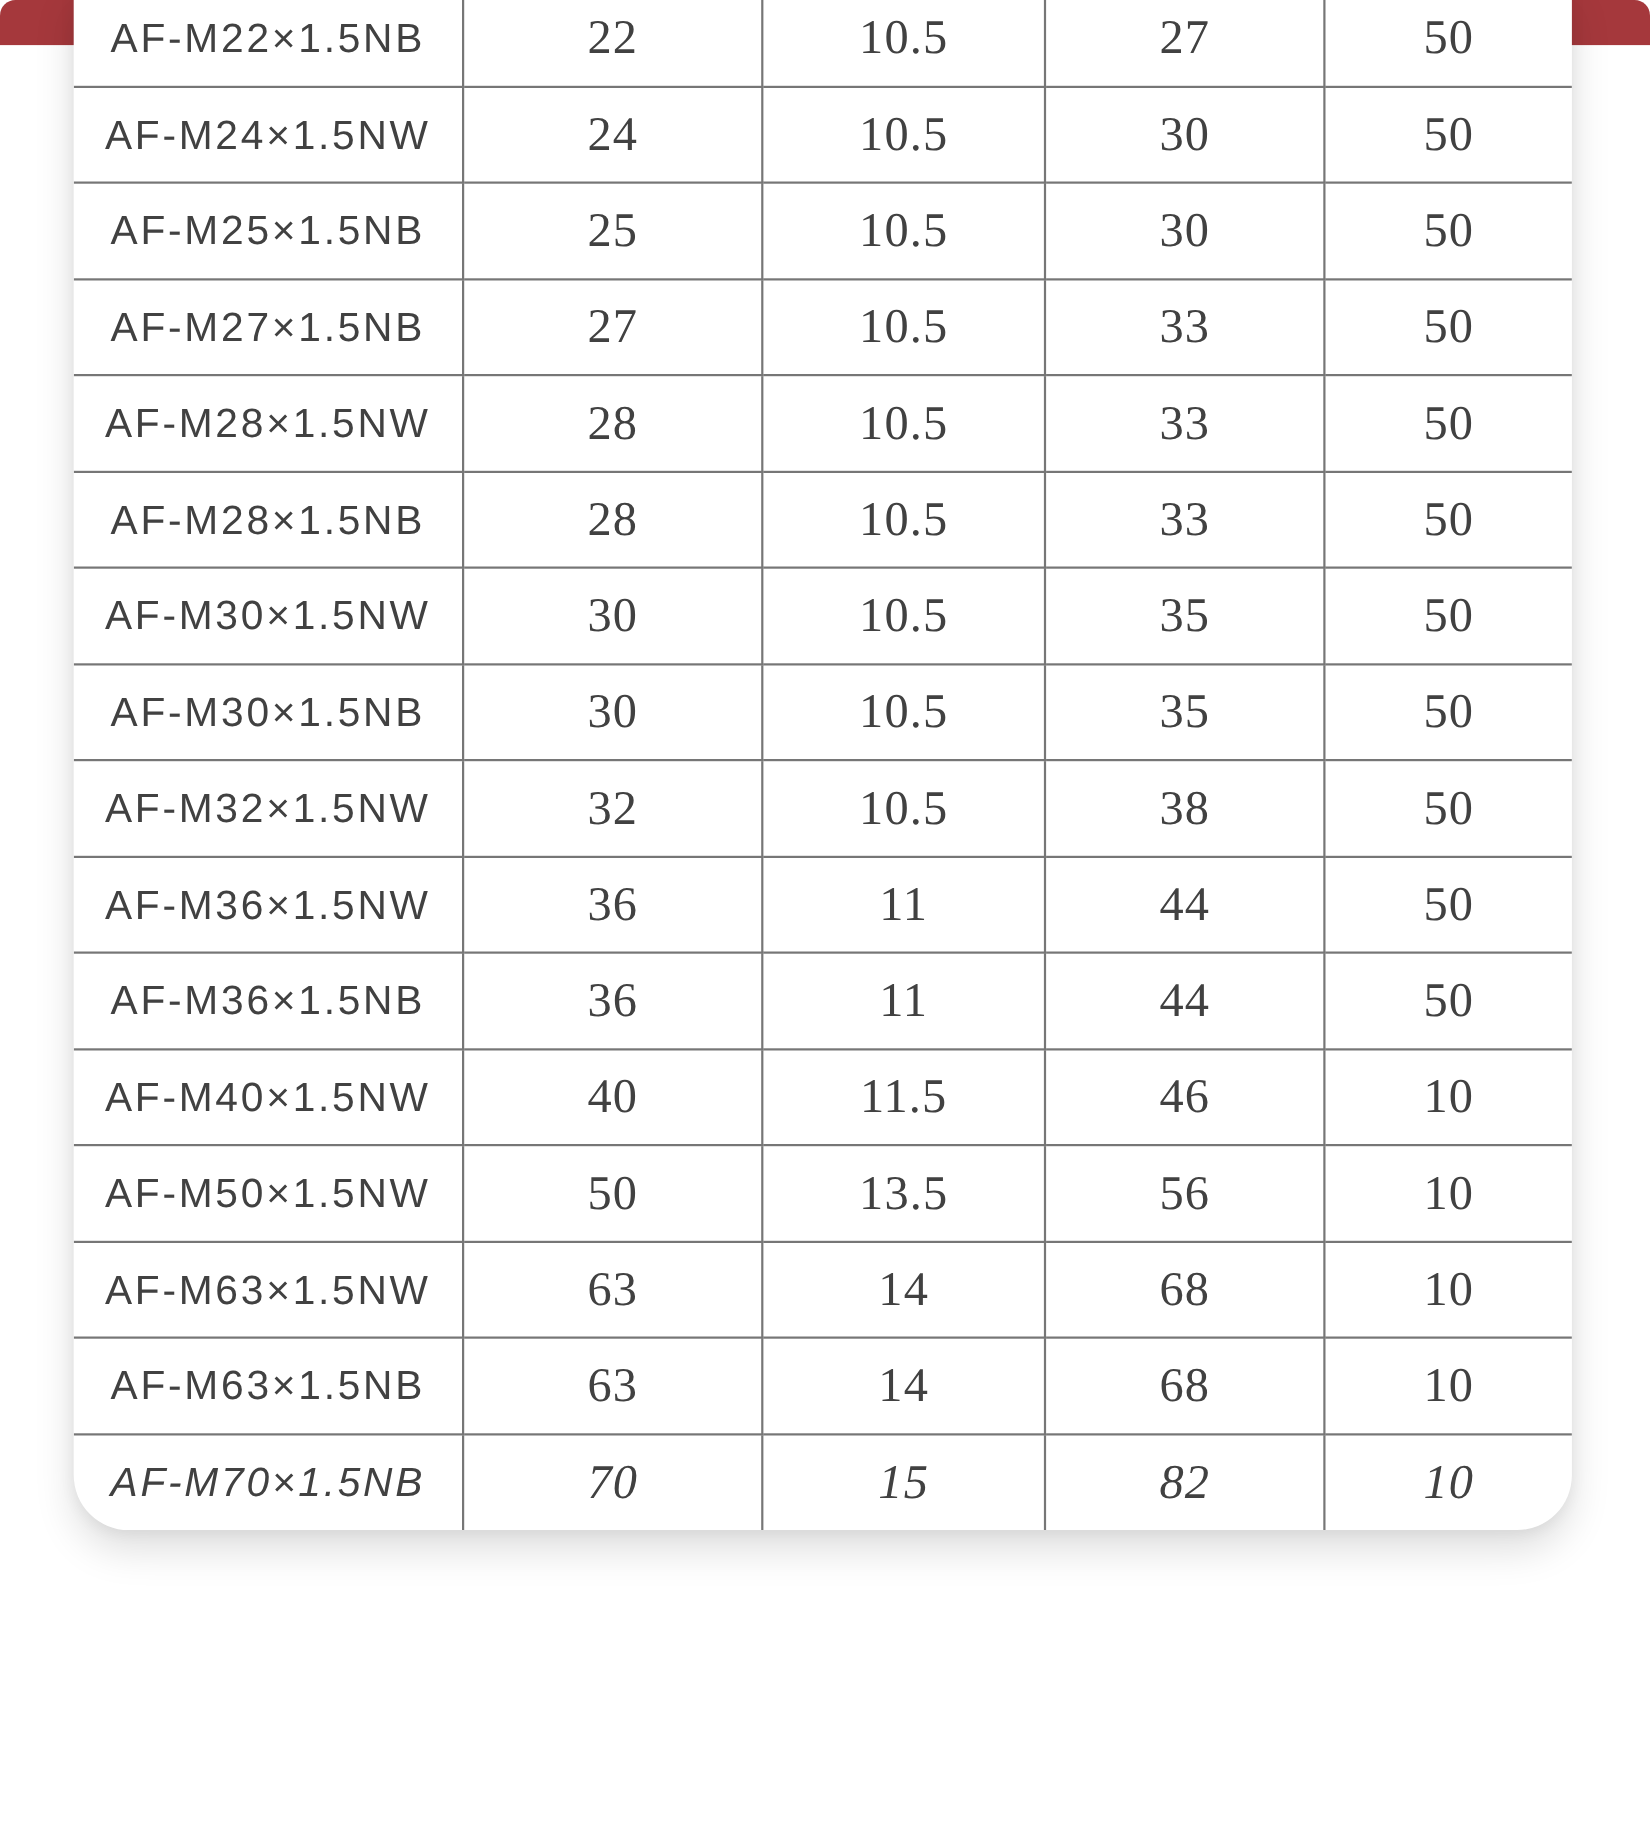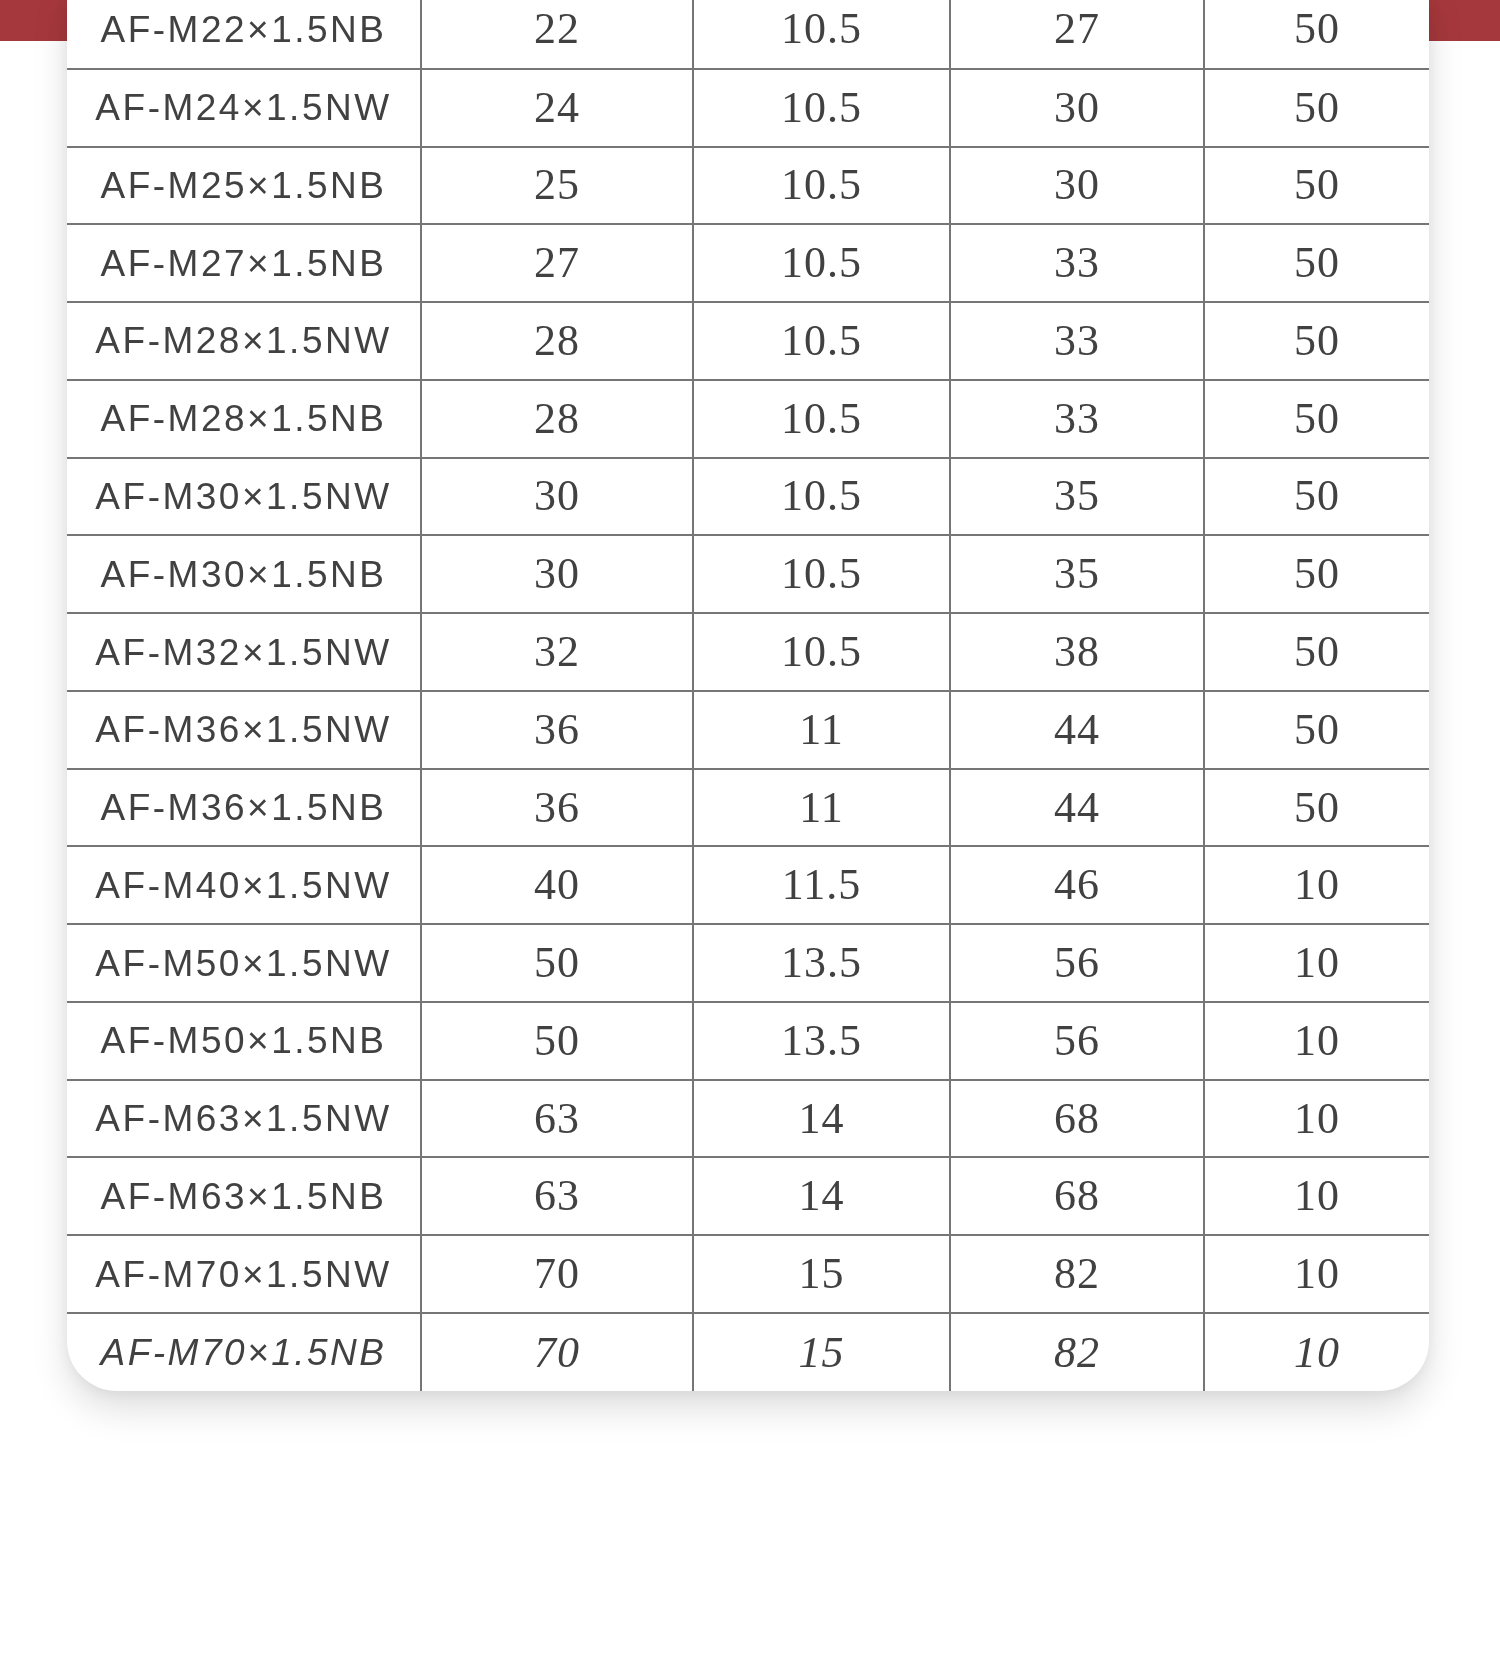--- a/index.html
+++ b/index.html
@@ -5,20 +5,21 @@
   * { margin: 0; padding: 0; box-sizing: border-box; }
   html, body { background: #ffffff; }
 
   .viewport {
     position: relative;
     width: 1500px;
     height: 1667px;
     background: var(--page-bg, #ffffff);
     overflow: hidden;
     font-family: "Liberation Sans", sans-serif;
+    border-radius: 14px;
   }
 
   .header-band {
     position: absolute;
     top: 0;
     left: 0;
     width: 100%;
     height: 41px;
     background: var(--accent, #a5383c);
   }
@@ -168,48 +169,34 @@
             <td class="value">10</td>
           </tr>
           <tr>
             <td class="model">AF-M50×1.5NW</td>
             <td class="value">50</td>
             <td class="value">13.5</td>
             <td class="value">56</td>
             <td class="value">10</td>
           </tr>
           <tr>
-            <td class="model">AF-M50×1.5NB</td>
-            <td class="value">50</td>
-            <td class="value">13.5</td>
-            <td class="value">56</td>
-            <td class="value">10</td>
-          </tr>
-          <tr>
             <td class="model">AF-M63×1.5NW</td>
             <td class="value">63</td>
             <td class="value">14</td>
             <td class="value">68</td>
             <td class="value">10</td>
           </tr>
           <tr>
             <td class="model">AF-M63×1.5NB</td>
             <td class="value">63</td>
             <td class="value">14</td>
             <td class="value">68</td>
             <td class="value">10</td>
           </tr>
           <tr>
-            <td class="model">AF-M70×1.5NW</td>
-            <td class="value">70</td>
-            <td class="value">15</td>
-            <td class="value">82</td>
-            <td class="value">10</td>
-          </tr>
-          <tr>
             <td class="model">AF-M70×1.5NB</td>
             <td class="value">70</td>
             <td class="value">15</td>
             <td class="value">82</td>
             <td class="value">10</td>
           </tr>
         </tbody>
     </table>
   </div>
 </div>

